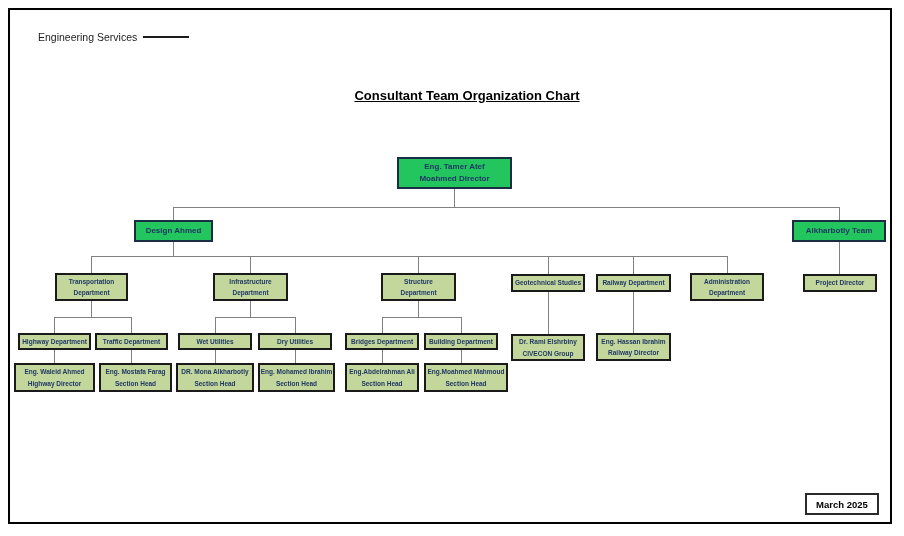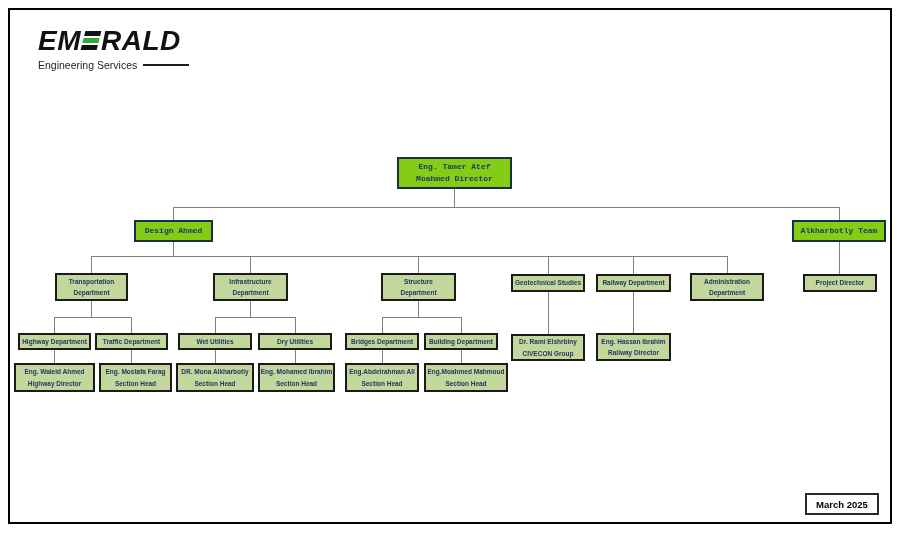--- a/index.html
+++ b/index.html
@@ -31,21 +31,21 @@
   }
   .title1 { top:55px; font-size:14.5px; }
   .title2 { top:88px; font-size:13px; }
   
   .node {
     position:absolute; box-sizing:border-box;
     display:flex; flex-direction:column; align-items:center; justify-content:center;
     text-align:center; font-weight:bold; color:#1f3864;
   }
   .node span { white-space:nowrap; }
-  .blue  { background:#84cc16; border:2px solid #1b2c45;font-family:Liberation Mono, monospace; }
+  .blue  { background:#22c55e; border:2px solid #1b2c45; }
   .green { background:#c3d69b; border:2px solid #1a1a1a; }
   .md { font-size:8px;  line-height:1.55; }
   .sm { font-size:6.5px; line-height:1.7; }
   
   .hline, .vline { position:absolute; background:#808080; }
   .hline { height:1px; } .vline { width:1px; }
   
   .date-box {
     position:absolute; left:805px; top:493px; width:74px; height:22px;
     border:2px solid #2a2a2a; box-sizing:border-box; background:#fff;
@@ -53,27 +53,27 @@
     font-weight:bold; font-size:9.5px; color:#000;
   }
 </style>
 </head>
 <body>
 
 <div class="page">
   <div class="frame"></div>
 
   <div class="logo">
-    <div class="brand"><span>EM</span><span class="logo-e"><i class="b1"></i><i class="b2"></i><i class="b3"></i></span><span>RALD</span></div>
     <div class="tagline">
       <span>Engineering Services</span>
       <span class="tagline-rule"></span>
     </div>
   </div>
 
+  <div class="title2">Consultant Team Organization Chart</div>
 
   <div class="vline" style="left:454px;top:189px;height:18px"></div>
   <div class="hline" style="left:173px;top:207px;width:666px"></div>
   <div class="vline" style="left:173px;top:207px;height:13px"></div>
   <div class="vline" style="left:839px;top:207px;height:13px"></div>
   <div class="vline" style="left:173px;top:242px;height:14px"></div>
   <div class="vline" style="left:839px;top:242px;height:32px"></div>
   <div class="hline" style="left:91px;top:256px;width:636px"></div>
   <div class="vline" style="left:91px;top:256px;height:17px"></div>
   <div class="vline" style="left:250px;top:256px;height:17px"></div>

